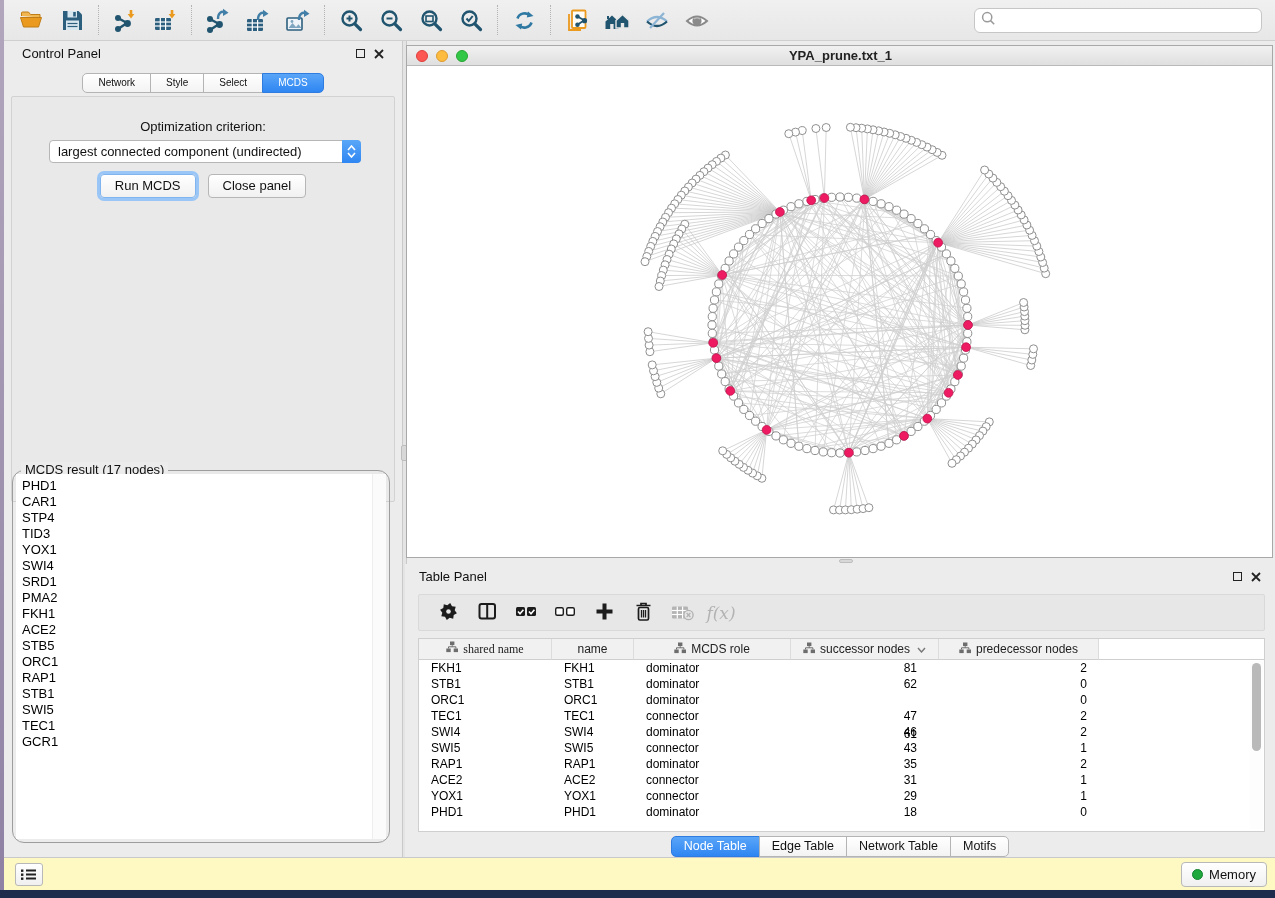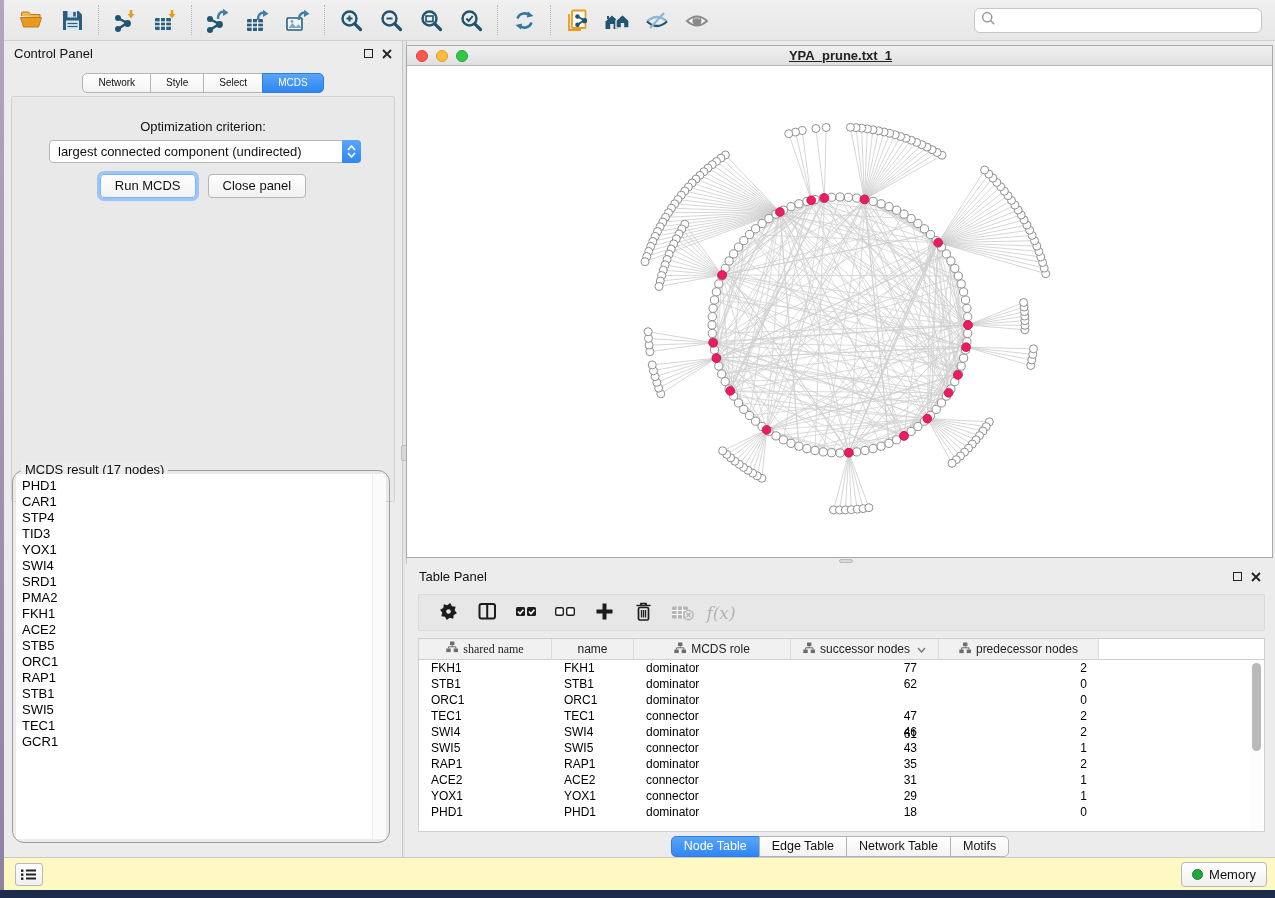--- a/index.html
+++ b/index.html
@@ -20,21 +20,21 @@
     background:transparent; border:none; cursor:default; }
   .tb-btn svg { display:block; }
   #search-wrap { position:absolute; right:13px; top:8px; width:288px; height:25px;
     background:#fff; border:1px solid #c6c6c6; border-radius:6px;
     display:flex; align-items:center; padding-left:6px; }
   #search-input { border:none; outline:none; flex:1; height:20px; font-size:12px;
     font-family:"Liberation Sans",sans-serif; background:transparent; }
 
   
   #control-panel { position:absolute; left:0; top:41px; width:398px; height:816px; background:#ececec; }
-  .panel-titlebar { height:25px; display:flex; align-items:center; padding:0 10px; }
+  .panel-titlebar { height:25px; display:flex; align-items:center; padding:0 18px; }
   .panel-title { font-size:13px; color:#111; }
   .panel-title-icons { margin-left:auto; display:flex; gap:9px; align-items:center; }
   .float-ico { width:9px; height:9px; border:1.5px solid #222; display:inline-block; }
   .close-ico svg { display:block; }
   #cp-tabs { position:absolute; left:0; right:0; top:32px; display:flex; justify-content:center; }
   .tabset { display:flex; }
   .tab { font-size:10px; padding:3px 15px 4px; background:linear-gradient(#ffffff,#f3f3f3);
     border:1px solid #b4b4b4; margin-left:-1px; color:#111; }
   .tab:first-child { border-radius:5px 0 0 5px; margin-left:0; }
   .tab:last-child { border-radius:0 5px 5px 0; }
@@ -77,21 +77,21 @@
   #net-window { position:absolute; left:402px; top:45px; width:867px; height:513px;
     border:1px solid #a8a8a8; background:#fff; }
   #net-titlebar { height:20px; background:linear-gradient(#f1f1f1,#dfdfdf);
     border-bottom:1px solid #b9b9b9; display:flex; align-items:center; position:relative; }
   .traffic { display:flex; gap:8px; margin-left:9px; }
   .light { width:12px; height:12px; border-radius:50%; }
   .light.red { background:#fc5753; border:0.5px solid #df3f3b; }
   .light.yellow { background:#fdbc40; border:0.5px solid #de9b2d; }
   .light.green { background:#33c748; border:0.5px solid #27a534; }
   #net-title { position:absolute; left:2px; right:0; text-align:center; font-size:13px;
-    font-weight:700; color:#222;text-decoration:underline; }
+    font-weight:700; color:#222; }
   #net-canvas { position:absolute; left:0; top:21px; right:0; bottom:0; background:#fff; }
 
   
   #table-panel { position:absolute; left:401px; top:564px; width:870px; height:293px; background:#ececec; }
   #tp-toolbar { position:absolute; left:13px; right:10px; top:30px; height:37px;
     background:#e7e7e7; border:1px solid #d9d9d9; border-radius:2px;
     display:flex; align-items:center; gap:17px; padding-left:18px; }
   .tp-ico { display:flex; align-items:center; justify-content:center; width:22px; height:22px; }
   #tp-tablewrap { position:absolute; left:13px; right:10px; top:74px; height:194px;
     background:#fff; border:1px solid #cfcfcf; overflow:hidden; }
@@ -1242,21 +1242,21 @@
               </svg></span>
             <span>predecessor nodes</span>
           </div>
           <div class="th" style="flex: 1 1 0%; background: rgb(255, 255, 255); border-right: none;"></div>
         </div>
       <div id="tp-body">
           <div class="tr">
             <div class="td l" style="width: 133px;">FKH1</div>
             <div class="td l" style="width: 82px;">FKH1</div>
             <div class="td l" style="width: 157px;">dominator</div>
-            <div class="td r" style="width: 148px; padding-right: 22px;">77</div>
+            <div class="td r" style="width: 148px; padding-right: 22px;">81</div>
             <div class="td r" style="width: 160px; padding-right: 12px;">2</div>
           </div>
           <div class="tr">
             <div class="td l" style="width: 133px;">STB1</div>
             <div class="td l" style="width: 82px;">STB1</div>
             <div class="td l" style="width: 157px;">dominator</div>
             <div class="td r" style="width: 148px; padding-right: 22px;">62</div>
             <div class="td r" style="width: 160px; padding-right: 12px;">0</div>
           </div>
           <div class="tr">

